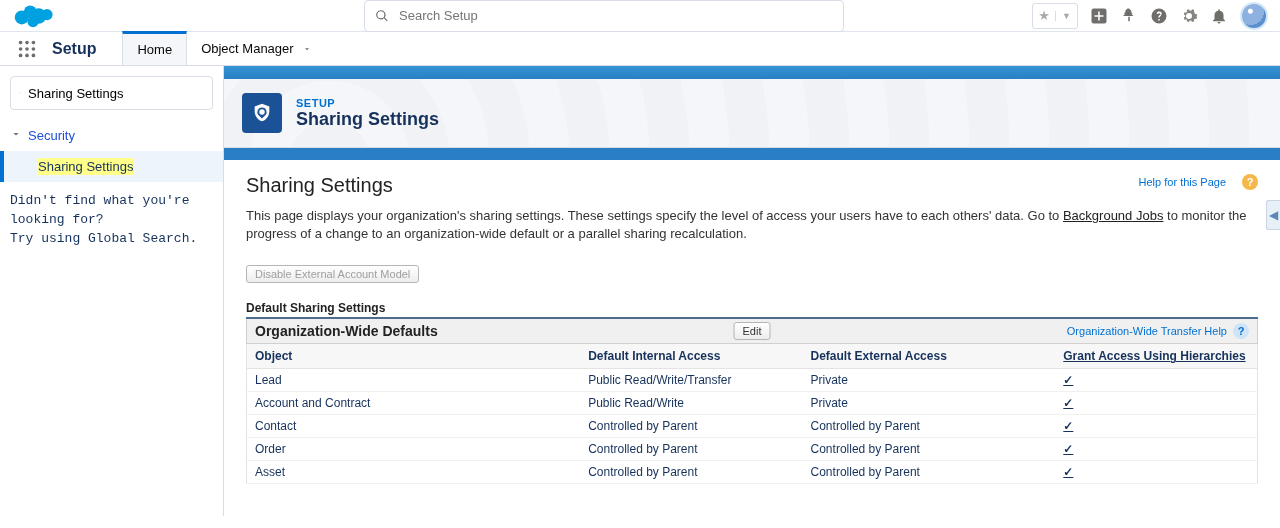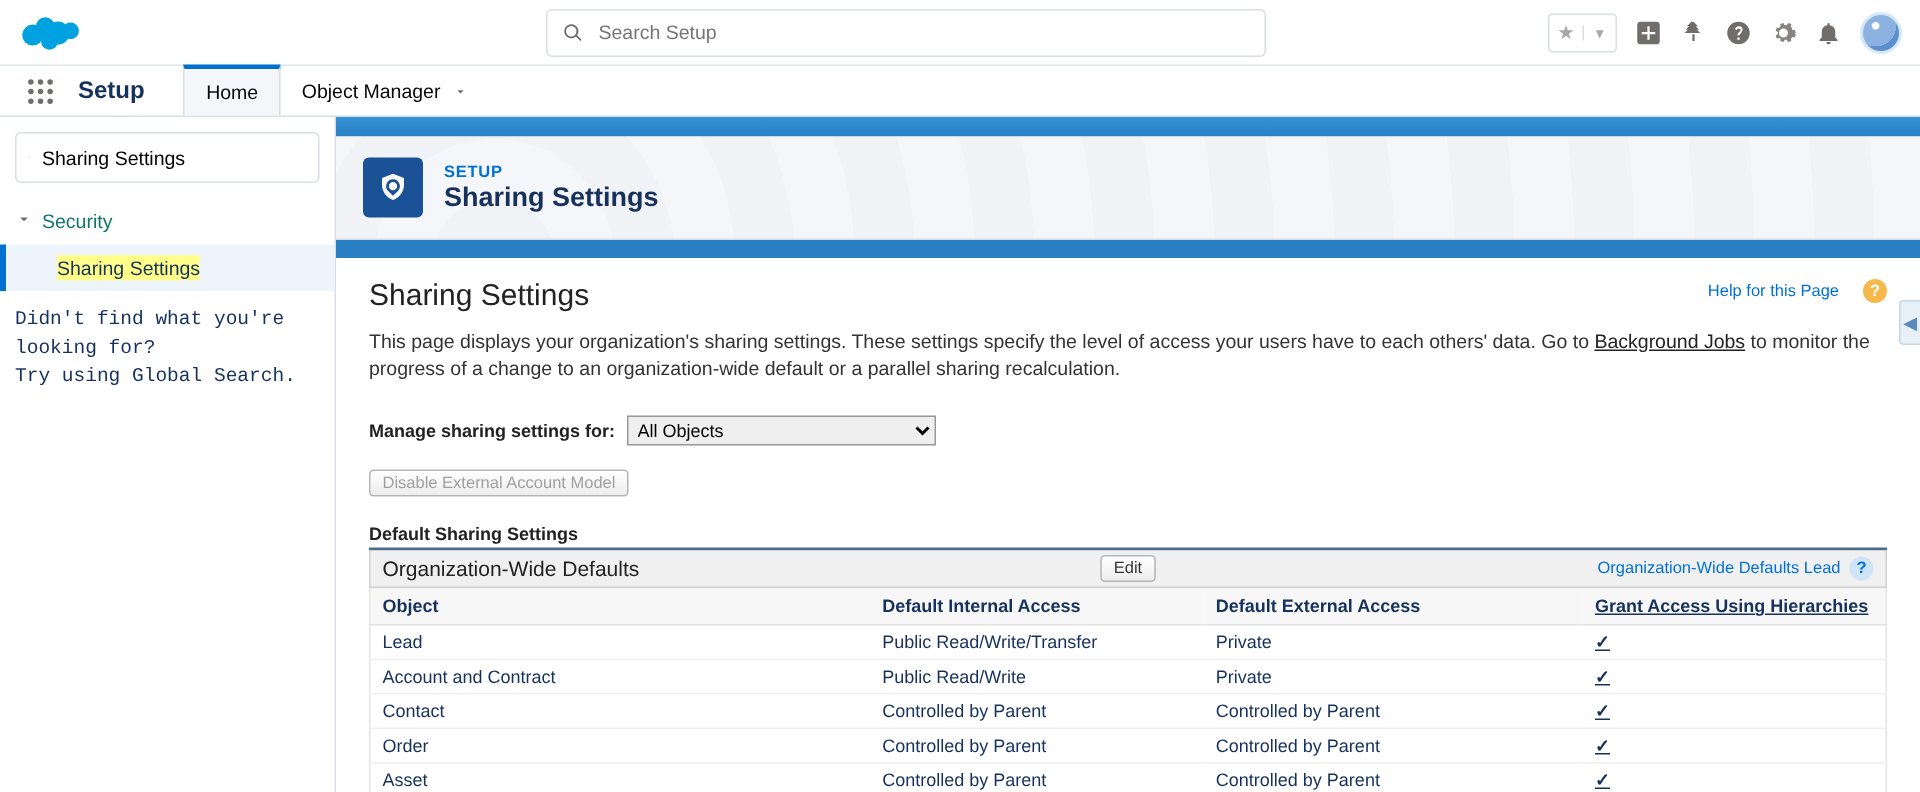--- a/index.html
+++ b/index.html
@@ -1,19 +1,19 @@
 <!DOCTYPE html>
 <html><head>
 <meta charset="utf-8">
 <style>
   * { box-sizing: border-box; margin: 0; padding: 0; }
   body { font-family: -apple-system, BlinkMacSystemFont, "Segoe UI", Arial, sans-serif; font-size: 13px; color: #16325c; background: #fff; overflow: hidden; width: 1280px; height: 528px; }
   
   
-  .top-bar { display: flex; align-items: center; height: 44px; padding: 0 12px; border-bottom: 1px solid #e0e5ee; }
+  .top-bar { display: flex; align-items: center; height: 32px; padding: 0 12px; border-bottom: 1px solid #e0e5ee; }
   .logo { width: 42px; height: 28px; margin-right: 310px; }
   .search-wrap { display:flex; align-items:center; width: 480px; height: 32px; border: 1px solid #d8dde6; border-radius: 4px; padding: 0 10px; color:#706e6b; }
   .search-wrap svg { width:14px; height:14px; margin-right:10px; fill:#706e6b; }
   .search-input { border:none; outline:none; flex:1; font-size:13px; color:#706e6b; }
   .top-actions { margin-left:auto; display:flex; align-items:center; gap:12px; }
   .fav-box { display:flex; align-items:center; border:1px solid #d8dde6; border-radius:3px; height:26px; }
   .fav-box span { width:22px; display:flex; align-items:center; justify-content:center; color:#a8a8a8; }
   .fav-box span.split { border-left:1px solid #d8dde6; font-size:9px; }
   .ta-icon { width:18px; height:18px; fill:#706e6b; cursor:pointer; }
   .avatar { width:28px; height:28px; border-radius:50%; border:2px solid #d4e8f7; background: radial-gradient(circle at 35% 30%, #fff 0 2px, #8db1e0 3px 60%, #5b8fd0 60%); }
@@ -25,21 +25,21 @@
   .nav-tab { height:34px; display:flex; align-items:center; padding:0 14px; font-size:13px; color:#080707; cursor:pointer; }
   .nav-tab.active { border-top:3px solid #0070d2; background:#f4f6f9; padding-top:0; margin-top:-1px; border-left:1px solid #d8dde6; border-right:1px solid #d8dde6; }
   .nav-tab .chev { margin-left:8px; }
 
   
   .body-wrap { display:flex; height: calc(528px - 44px - 34px); }
   .sidebar { width:224px; border-right:1px solid #d8dde6; padding:10px 10px 0 10px; }
   .side-search { display:flex; align-items:center; border:1px solid #d8dde6; border-radius:4px; height:34px; padding:0 8px; margin-bottom:14px; }
   .side-search svg { width:14px; height:14px; fill:#706e6b; margin-right:8px; }
   .side-search input { border:none; outline:none; font-size:13px; flex:1; }
-  .tree-parent { display:flex; font-size:13px; color:#0f766e; padding:4px 0; cursor:pointer; }
+  .tree-parent { display:flex; font-size:13px; color:#1d4ed8; padding:4px 0; cursor:pointer; }
   .tree-parent svg { width:12px; height:12px; fill:#706e6b; margin-right:6px; }
   .tree-leaf { background:#eef4fb; border-left:4px solid #0070d2; padding:8px 6px 8px 34px; font-size:13px; margin: 4px -10px 10px -10px; cursor:pointer; }
   .tree-leaf span.hl { background:#ffff8a; padding:1px 0; }
   .side-note { font-size:13px; color:#16325c; line-height:1.45;font-family:Liberation Mono, monospace; }
 
   
   .main { flex:1; display:flex; flex-direction:column; overflow:hidden; }
   .main-bluebar { height:13px; background:linear-gradient(#3593d6,#2a7fc4); }
   .page-header { background:#f4f6f9; padding:14px 18px; display:flex; align-items:center; gap:14px; border-bottom:1px solid #d8dde6; position:relative; }
   .page-header::after { content:""; position:absolute; inset:0; background: repeating-radial-gradient(circle at 10% 120%, rgba(0,0,0,0.015) 0 40px, transparent 40px 80px); pointer-events:none; }
@@ -62,21 +62,21 @@
   .manage-row { display:flex; align-items:center; font-size:12px; font-weight:700; color:#222; margin-bottom:16px; }
   .manage-row label { margin-right:8px; }
   .manage-row select { font-size:12px; border:1px solid #999; padding:1px 2px; width:206px; }
 
   .std-btn { font-size:11px; color:#333; background:linear-gradient(#fff,#ededed); border:1px solid #b5b5b5; border-radius:3px; padding:2px 8px; cursor:pointer; }
   .std-btn.disabled { color:#9f9f9f; }
 
   .section-title { font-size:12px; font-weight:700; color:#222; margin:18px 0 2px 0; }
   .thick-line { height:2px; background:#4a6d8c; margin-bottom:0; }
   .owd-header { background:#f0f0f0; display:flex; align-items:center; padding:4px 8px; border:1px solid #d0d0d0; border-top:none; justify-content:space-between; }
-  .owd-header h3 { font-size:14px; font-weight:400; color:#222; }
+  .owd-header h3 { font-size:14px; font-weight:700; color:#222; }
   .owd-header .mid { position:absolute; left:50%; transform:translateX(-50%); }
   .owd-right { font-size:11px; color:#0070d2; display:flex; align-items:center; gap:6px; cursor:pointer; }
 
   table.grid { width:100%; border-collapse:collapse; font-size:12px; border:1px solid #e3e3e3; border-top:none; }
   table.grid th { text-align:left; font-weight:700; padding:5px 8px; background:#f7f7f7; border-bottom:1px solid #e3e3e3;margin-top:21px; }
   table.grid td { padding:4px 8px; border-bottom:1px solid #f0f0f0; }
   table.grid th:nth-child(1), table.grid td:nth-child(1) { width:33%; }
   table.grid th:nth-child(2), table.grid td:nth-child(2) { width:22%; }
   table.grid th:nth-child(3), table.grid td:nth-child(3) { width:25%; }
   table.grid th:nth-child(4), table.grid td:nth-child(4) { width:20%; text-align:left;text-decoration:underline; }
@@ -196,36 +196,30 @@
         <span class="help-link">
           <span>Help for this Page</span>
           <span class="help-badge">?</span>
         </span>
       </div>
 
       <p class="desc">
         <span>This page displays your organization's sharing settings. These settings specify the level of access your users have to each others' data. Go to </span><a href="#">Background Jobs</a><span> to monitor the progress of a change to an organization-wide default or a parallel sharing recalculation.</span>
       </p>
 
-      <div class="manage-row">
-        <label>Manage sharing settings for:</label>
-        <select>
-          <option>All Objects</option>
-        </select>
-      </div>
 
       <button class="std-btn disabled">Disable External Account Model</button>
 
       <div class="section-title">Default Sharing Settings</div>
       <div class="thick-line"></div>
       <div class="owd-header" style="position:relative;">
         <h3>Organization-Wide Defaults</h3>
         <div class="mid"><button class="std-btn">Edit</button></div>
         <div class="owd-right">
-          <span>Organization-Wide Defaults Lead</span>
+          <span>Organization-Wide Transfer Help</span>
           <span class="help-badge blue">?</span>
         </div>
       </div>
 
       <table class="grid">
         <thead>
           <tr>
             <th>Object</th>
             <th>Default Internal Access</th>
             <th>Default External Access</th>

